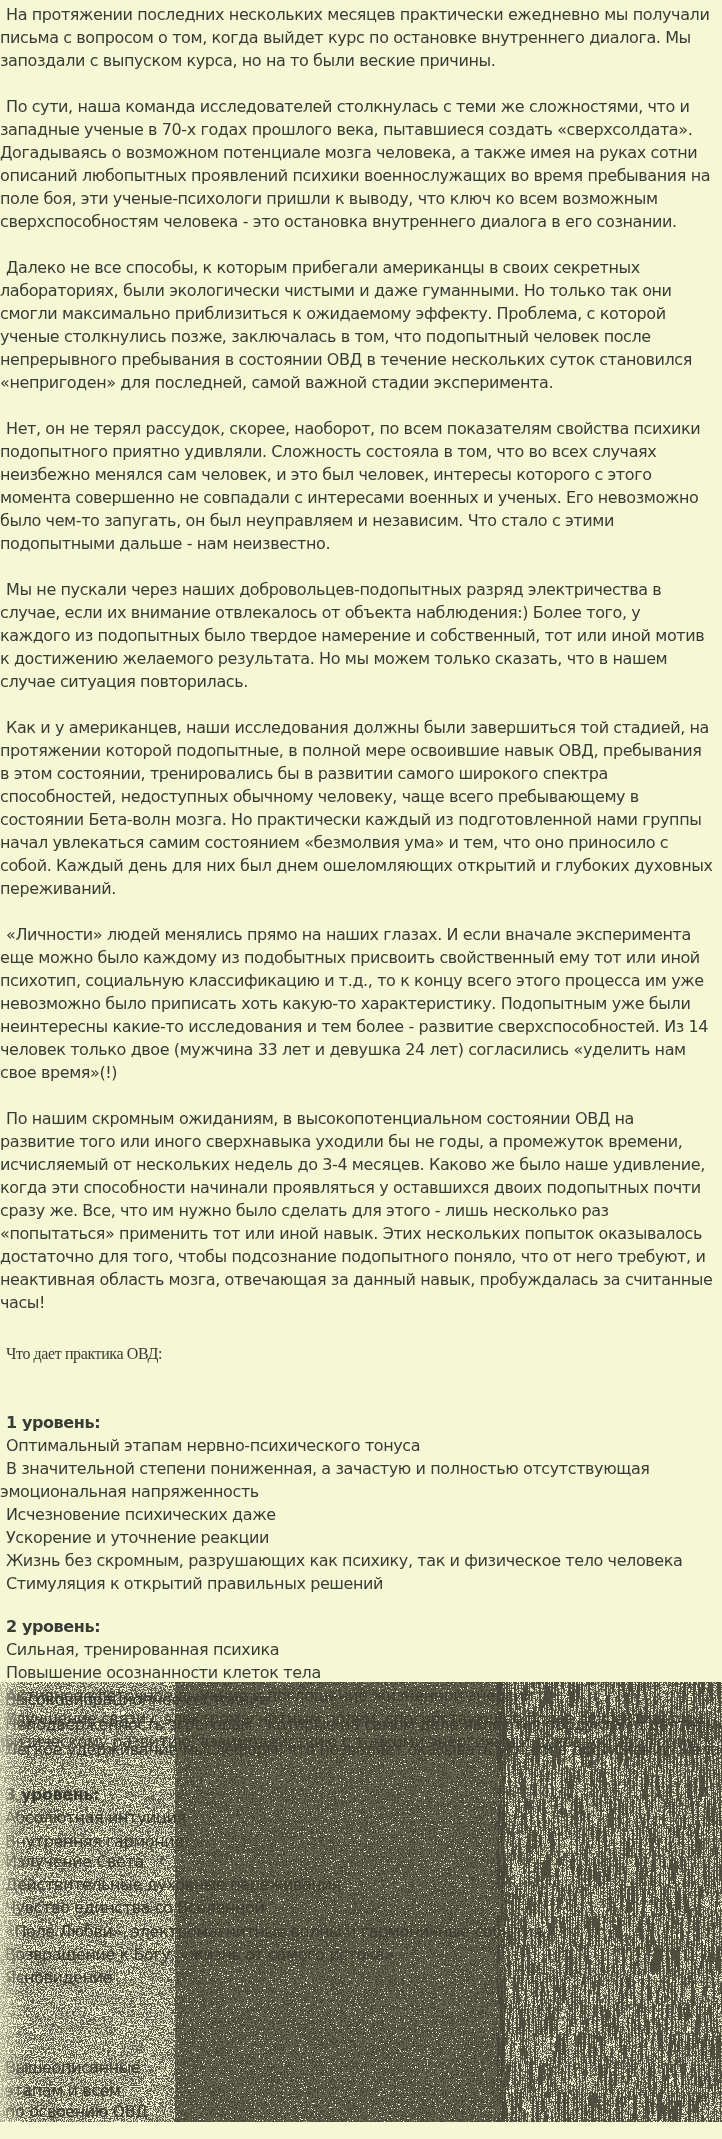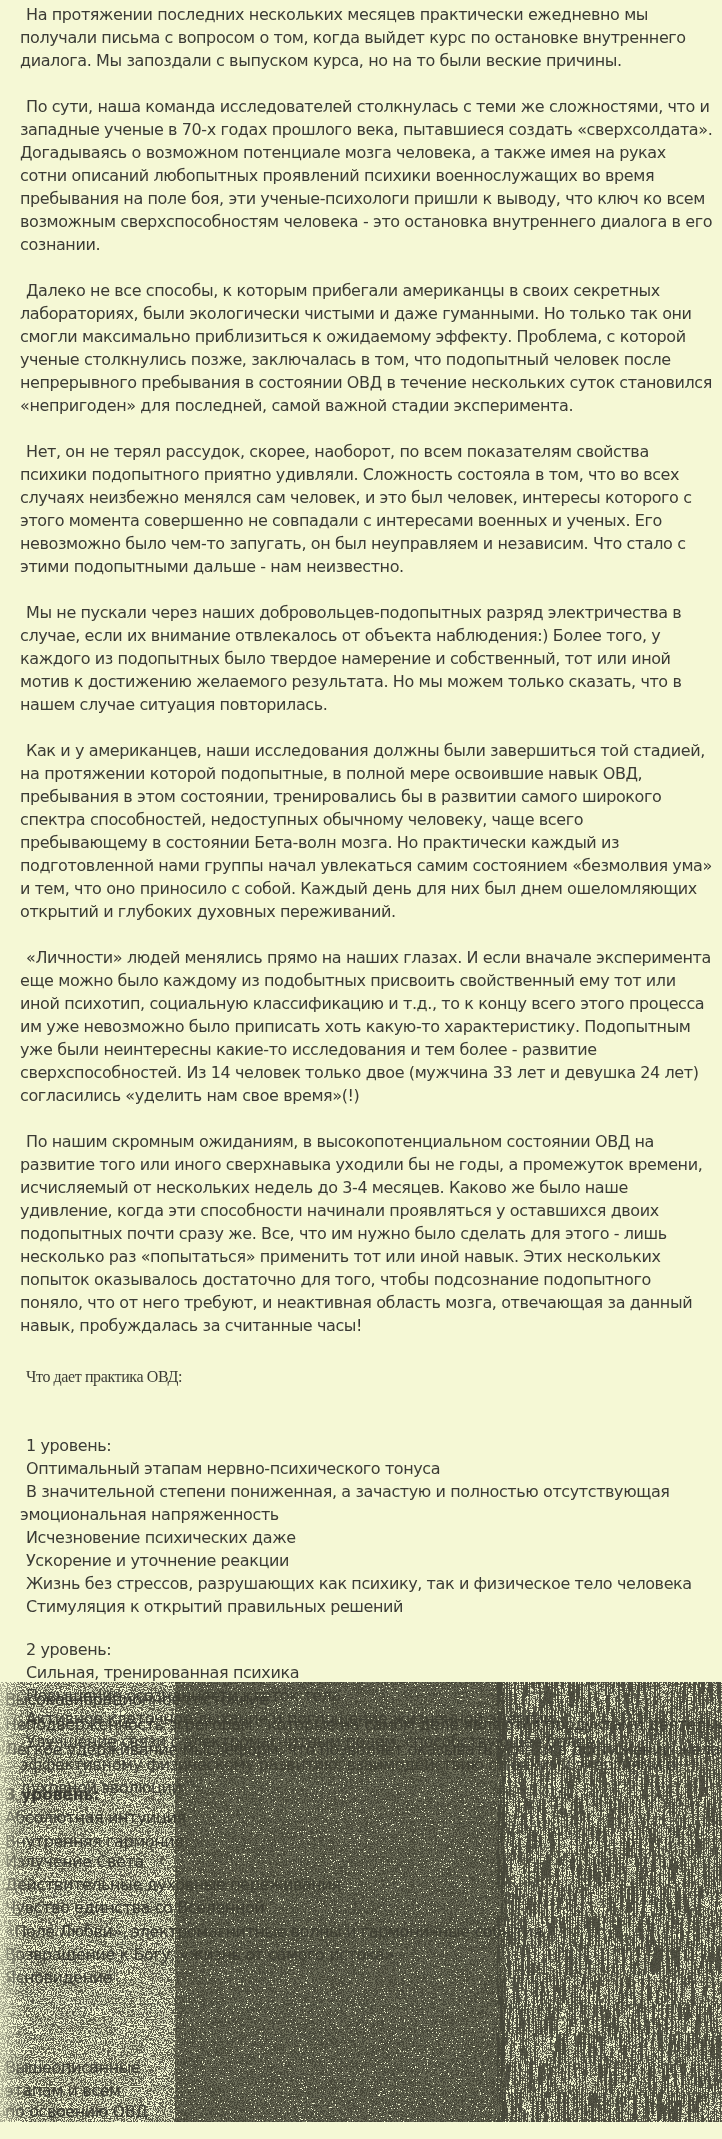--- a/index.html
+++ b/index.html
@@ -7,28 +7,28 @@
     position: relative;
     width: 722px;
     height: 2139px;
     background: #f5f8d5;
     color: #3b3b35;
     font-family: "DejaVu Sans", "Liberation Sans", sans-serif;
     overflow: hidden;
   }
   .content {
     position: absolute;
-    top: 3px; left: 20px; right: 9px;
+    top: 3px; left: 0; right: 9px;
     font-size: 16px;
     line-height: 23px;
     letter-spacing: -0.4px;
   }
   .para { margin: 0 0 23px 0; text-indent: 6px; }
   .section-heading { margin: 28px 0 46px 0; text-indent: 6px; font-family: Liberation Serif, serif; }
-  .level-title { font-weight: normal; text-indent: 6px; }
+  .level-title { font-weight: bold; text-indent: 6px; }
   .level-block-2 { margin-top: 20px; }
   .item { text-indent: 6px; }
   
   .noise-band {
     position: absolute;
     left: 0; top: 1682px;
     width: 722px; height: 440px;
     overflow: hidden;
   }
   .frag {
@@ -72,21 +72,21 @@
     <p class="para">По нашим скромным ожиданиям, в высокопотенциальном состоянии ОВД на развитие того или иного сверхнавыка уходили бы не годы, а промежуток времени, исчисляемый от нескольких недель до 3-4 месяцев. Каково же было наше удивление, когда эти способности начинали проявляться у оставшихся двоих подопытных почти сразу же. Все, что им нужно было сделать для этого - лишь несколько раз «попытаться» применить тот или иной навык. Этих нескольких попыток оказывалось достаточно для того, чтобы подсознание подопытного поняло, что от него требуют, и неактивная область мозга, отвечающая за данный навык, пробуждалась за считанные часы!</p>
 
     <div class="section-heading">Что дает практика ОВД:</div>
 
     <div class="level-block">
       <div class="level-title">1 уровень:</div>
       <div class="item">Оптимальный этапам нервно-психического тонуса</div>
       <div class="item">В значительной степени пониженная, а зачастую и полностью отсутствующая эмоциональная напряженность</div>
       <div class="item">Исчезновение психических даже</div>
       <div class="item">Ускорение и уточнение реакции</div>
-      <div class="item">Жизнь без стрессов, разрушающих как психику, так и физическое тело человека</div>
+      <div class="item">Жизнь без скромным, разрушающих как психику, так и физическое тело человека</div>
       <div class="item">Стимуляция к открытий правильных решений</div>
     </div>
 
     <div class="level-block level-block-2">
       <div class="level-title">2 уровень:</div>
       <div class="item">Сильная, тренированная психика</div>
       <div class="item">Повышение осознанности клеток тела</div>
       <div class="item">Активное клеточное дыхание и поглощение жизненной энергии</div>
       <div class="item">Улучшение связи с электромагнитным полем, способствующее более эффективному физическому развитию, взаимодействию с тонкими энергиями и духовной эволюции</div>
     </div>

